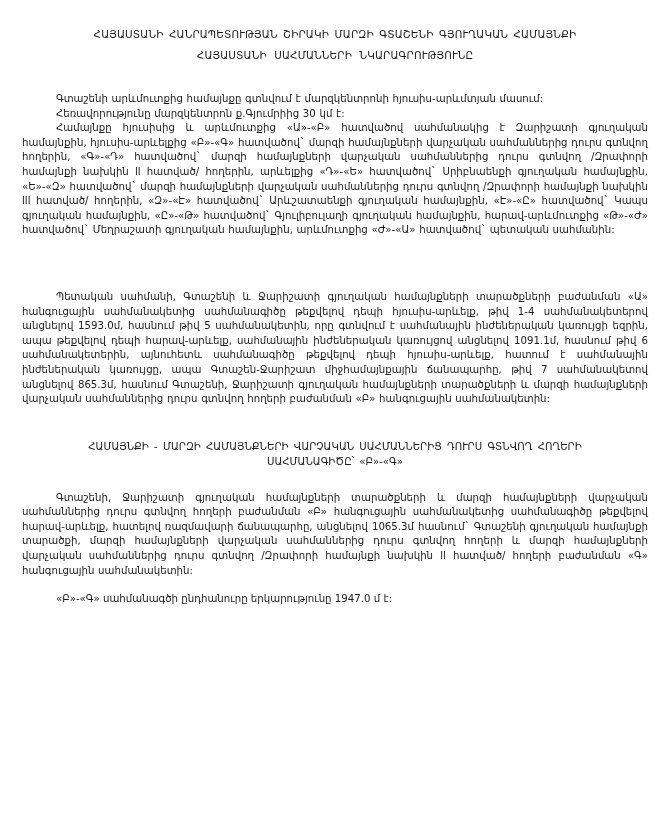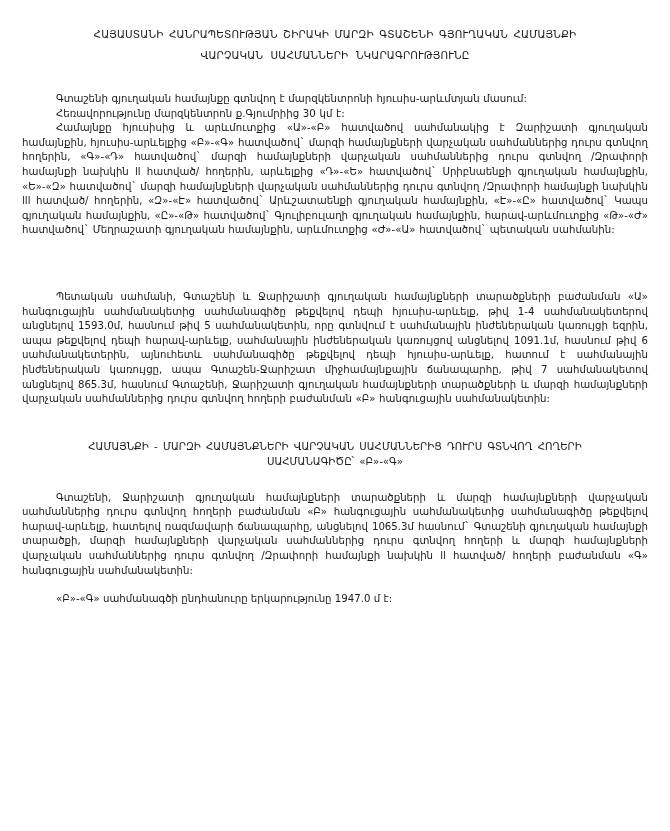--- a/index.html
+++ b/index.html
@@ -87,27 +87,27 @@
     text-indent: 34px;
   }
 </style>
 </head>
 <body>
 
 <div class="page">
 
   <div class="doc-title">
     <span class="line1">ՀԱՅԱՍՏԱՆԻ ՀԱՆՐԱՊԵՏՈՒԹՅԱՆ ՇԻՐԱԿԻ ՄԱՐԶԻ ԳՏԱՇԵՆԻ  ԳՅՈՒՂԱԿԱՆ  ՀԱՄԱՅՆՔԻ</span>
-    <span class="line2">ՎԱՐՉԱԿԱՆ  ՍԱՀՄԱՆՆԵՐԻ ՆԿԱՐԱԳՐՈՒԹՅՈՒՆԸ</span>
+    <span class="line2">ՀԱՅԱՍՏԱՆԻ  ՍԱՀՄԱՆՆԵՐԻ ՆԿԱՐԱԳՐՈՒԹՅՈՒՆԸ</span>
   </div>
 
   <div class="spacer-26"></div>
 
   <div class="body-block">
-    <p class="para">Գտաշենի   գյուղական   համայնքը   գտնվող   է   մարզկենտրոնի   հյուսիս-արևմտյան մասում:</p>
+    <p class="para">Գտաշենի   արևմուտքից   համայնքը   գտնվում   է   մարզկենտրոնի   հյուսիս-արևմտյան մասում:</p>
     <p class="para">Հեռավորությունը մարզկենտրոն ք.Գյումրիից 30 կմ է:</p>
     <p class="para">Համայնքը հյուսիսից և արևմուտքից «Ա»-«Բ» հատվածով սահմանակից է Զարիշատի գյուղական   համայնքին,  հյուսիս-արևելքից  «Բ»-«Գ»  հատվածով`  մարզի  համայնքների վարչական   սահմաններից   դուրս   գտնվող   հողերին,   «Գ»-«Դ»   հատվածով`   մարզի համայնքների  վարչական  սահմաններից  դուրս  գտնվող /Զրափորի  համայնքի  նախկին ll հատված/ հողերին, արևելքից «Դ»-«Ե» հատվածով` Սրիբնաենքի գյուղական համայնքին, «Ե»-«Զ»  հատվածով`  մարզի  համայնքների  վարչական  սահմաններից  դուրս  գտնվող /Զրափորի համայնքի նախկին lll հատված/ հողերին, «Զ»-«Է» հատվածով` Արևշատաենքի գյուղական  համայնքին,  «Է»-«Ը»  հատվածով`  Կապս  գյուղական  համայնքին,  «Ը»-«Թ» հատվածով`   Գյուլիբուլաղի   գյուղական   համայնքին,   հարավ-արևմուտքից   «Թ»-«Ժ» հատվածով`  Մեղրաշատի   գյուղական  համայնքին,  արևմուտքից  «Ժ»-«Ա»  հատվածով` պետական սահմանին:</p>
   </div>
 
   <div class="spacer-26"></div>
 
 
   <div class="spacer-26"></div>
 
   <div class="body-block">

